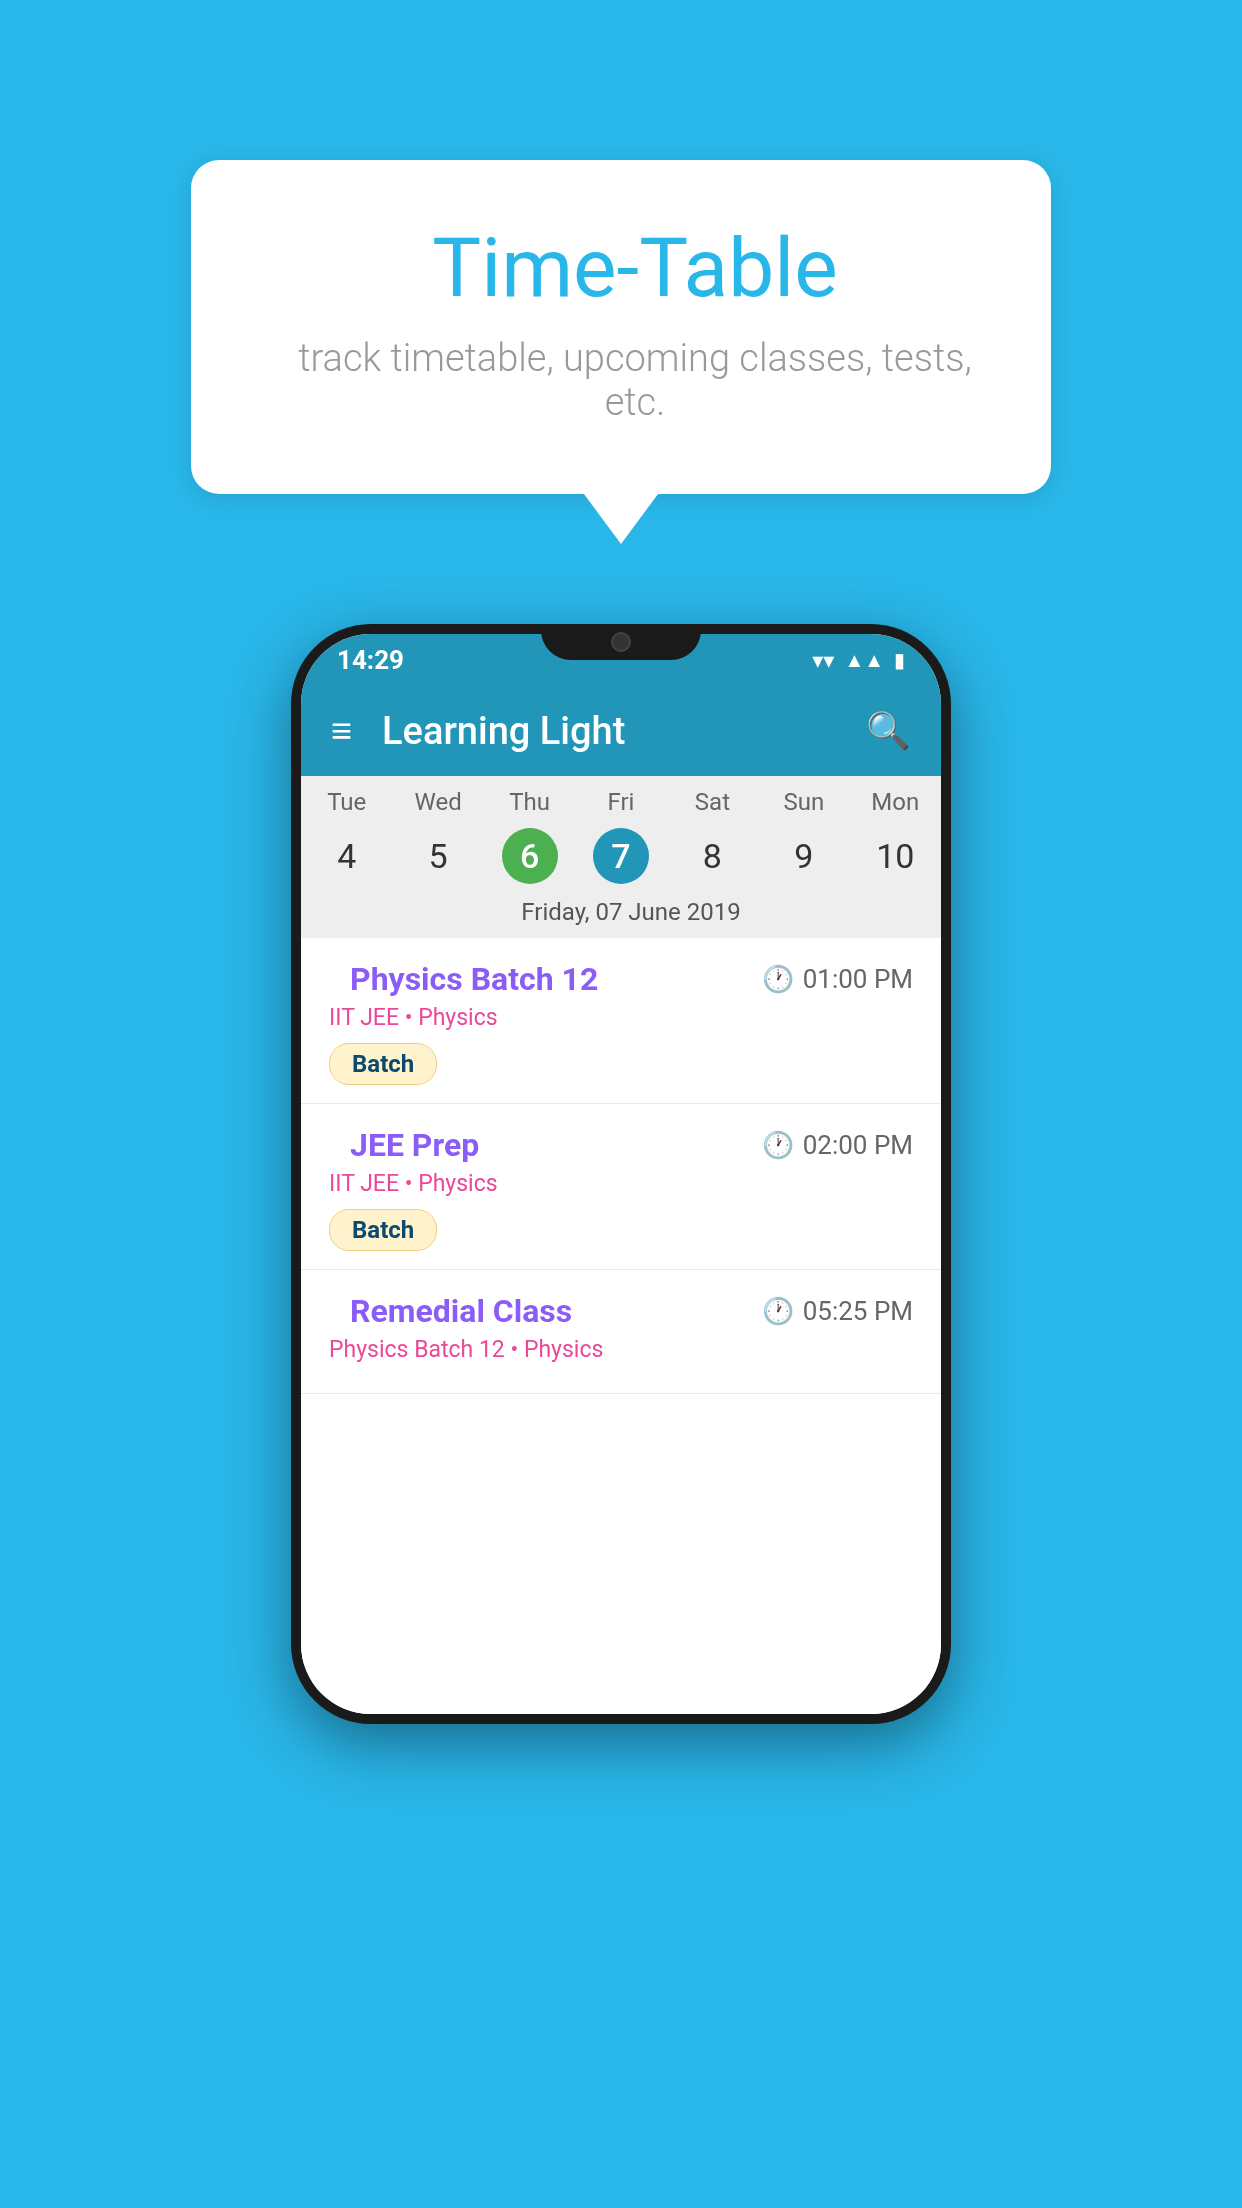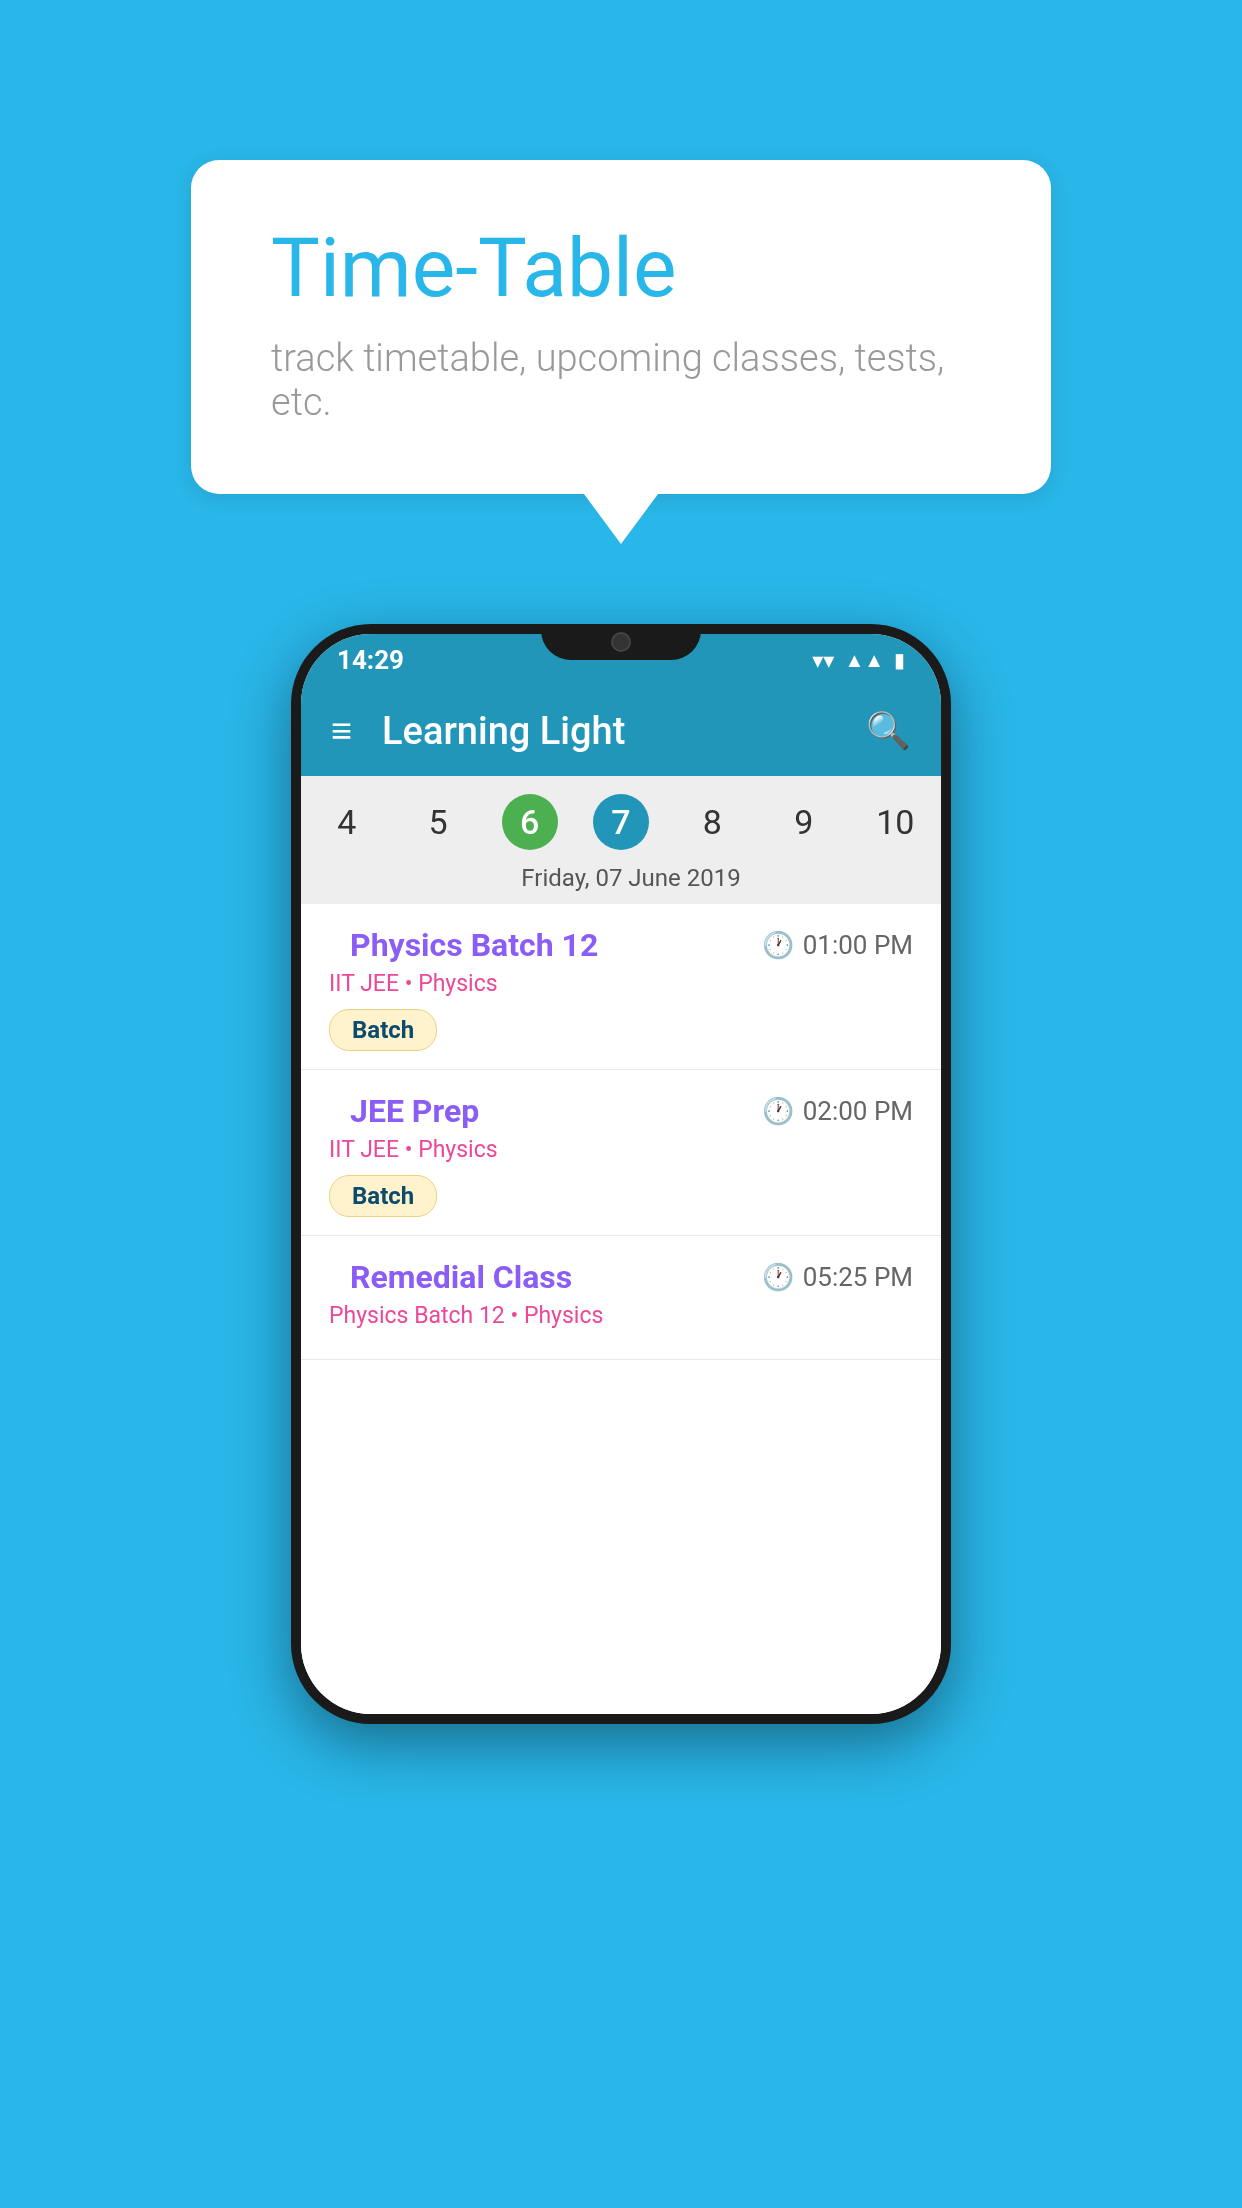--- a/index.html
+++ b/index.html
@@ -17,20 +17,21 @@
       position: relative;
     }
 
     
     .speech-bubble {
       background: white;
       border-radius: 28px;
       padding: 60px 52px 70px 80px;
       width: 860px;
       margin-top: 160px;
+      text-align: center;
       position: relative;
       box-shadow: 0 4px 20px rgba(0,0,0,0.1);
     }
 
     .speech-bubble::after {
       content: '';
       position: absolute;
       bottom: -50px;
       left: 50%;
       transform: translateX(-50%);
@@ -310,20 +311,29 @@
         </div>
       </div>
 
       <div class="app-bar">
         <span class="hamburger-icon">≡</span>
         <span class="app-title">Learning Light</span>
         <span class="search-icon">🔍</span>
       </div>
 
       <div class="calendar-strip">
+        <div class="day-headers">
+          <div class="day-header">Tue</div>
+          <div class="day-header">Wed</div>
+          <div class="day-header">Thu</div>
+          <div class="day-header">Fri</div>
+          <div class="day-header">Sat</div>
+          <div class="day-header">Sun</div>
+          <div class="day-header">Mon</div>
+        </div>
         <div class="day-numbers">
           <div class="day-num">4</div>
           <div class="day-num">5</div>
           <div class="day-num">
             <span class="day-circle today">6</span>
           </div>
           <div class="day-num">
             <span class="day-circle selected">7</span>
           </div>
           <div class="day-num">8</div>

